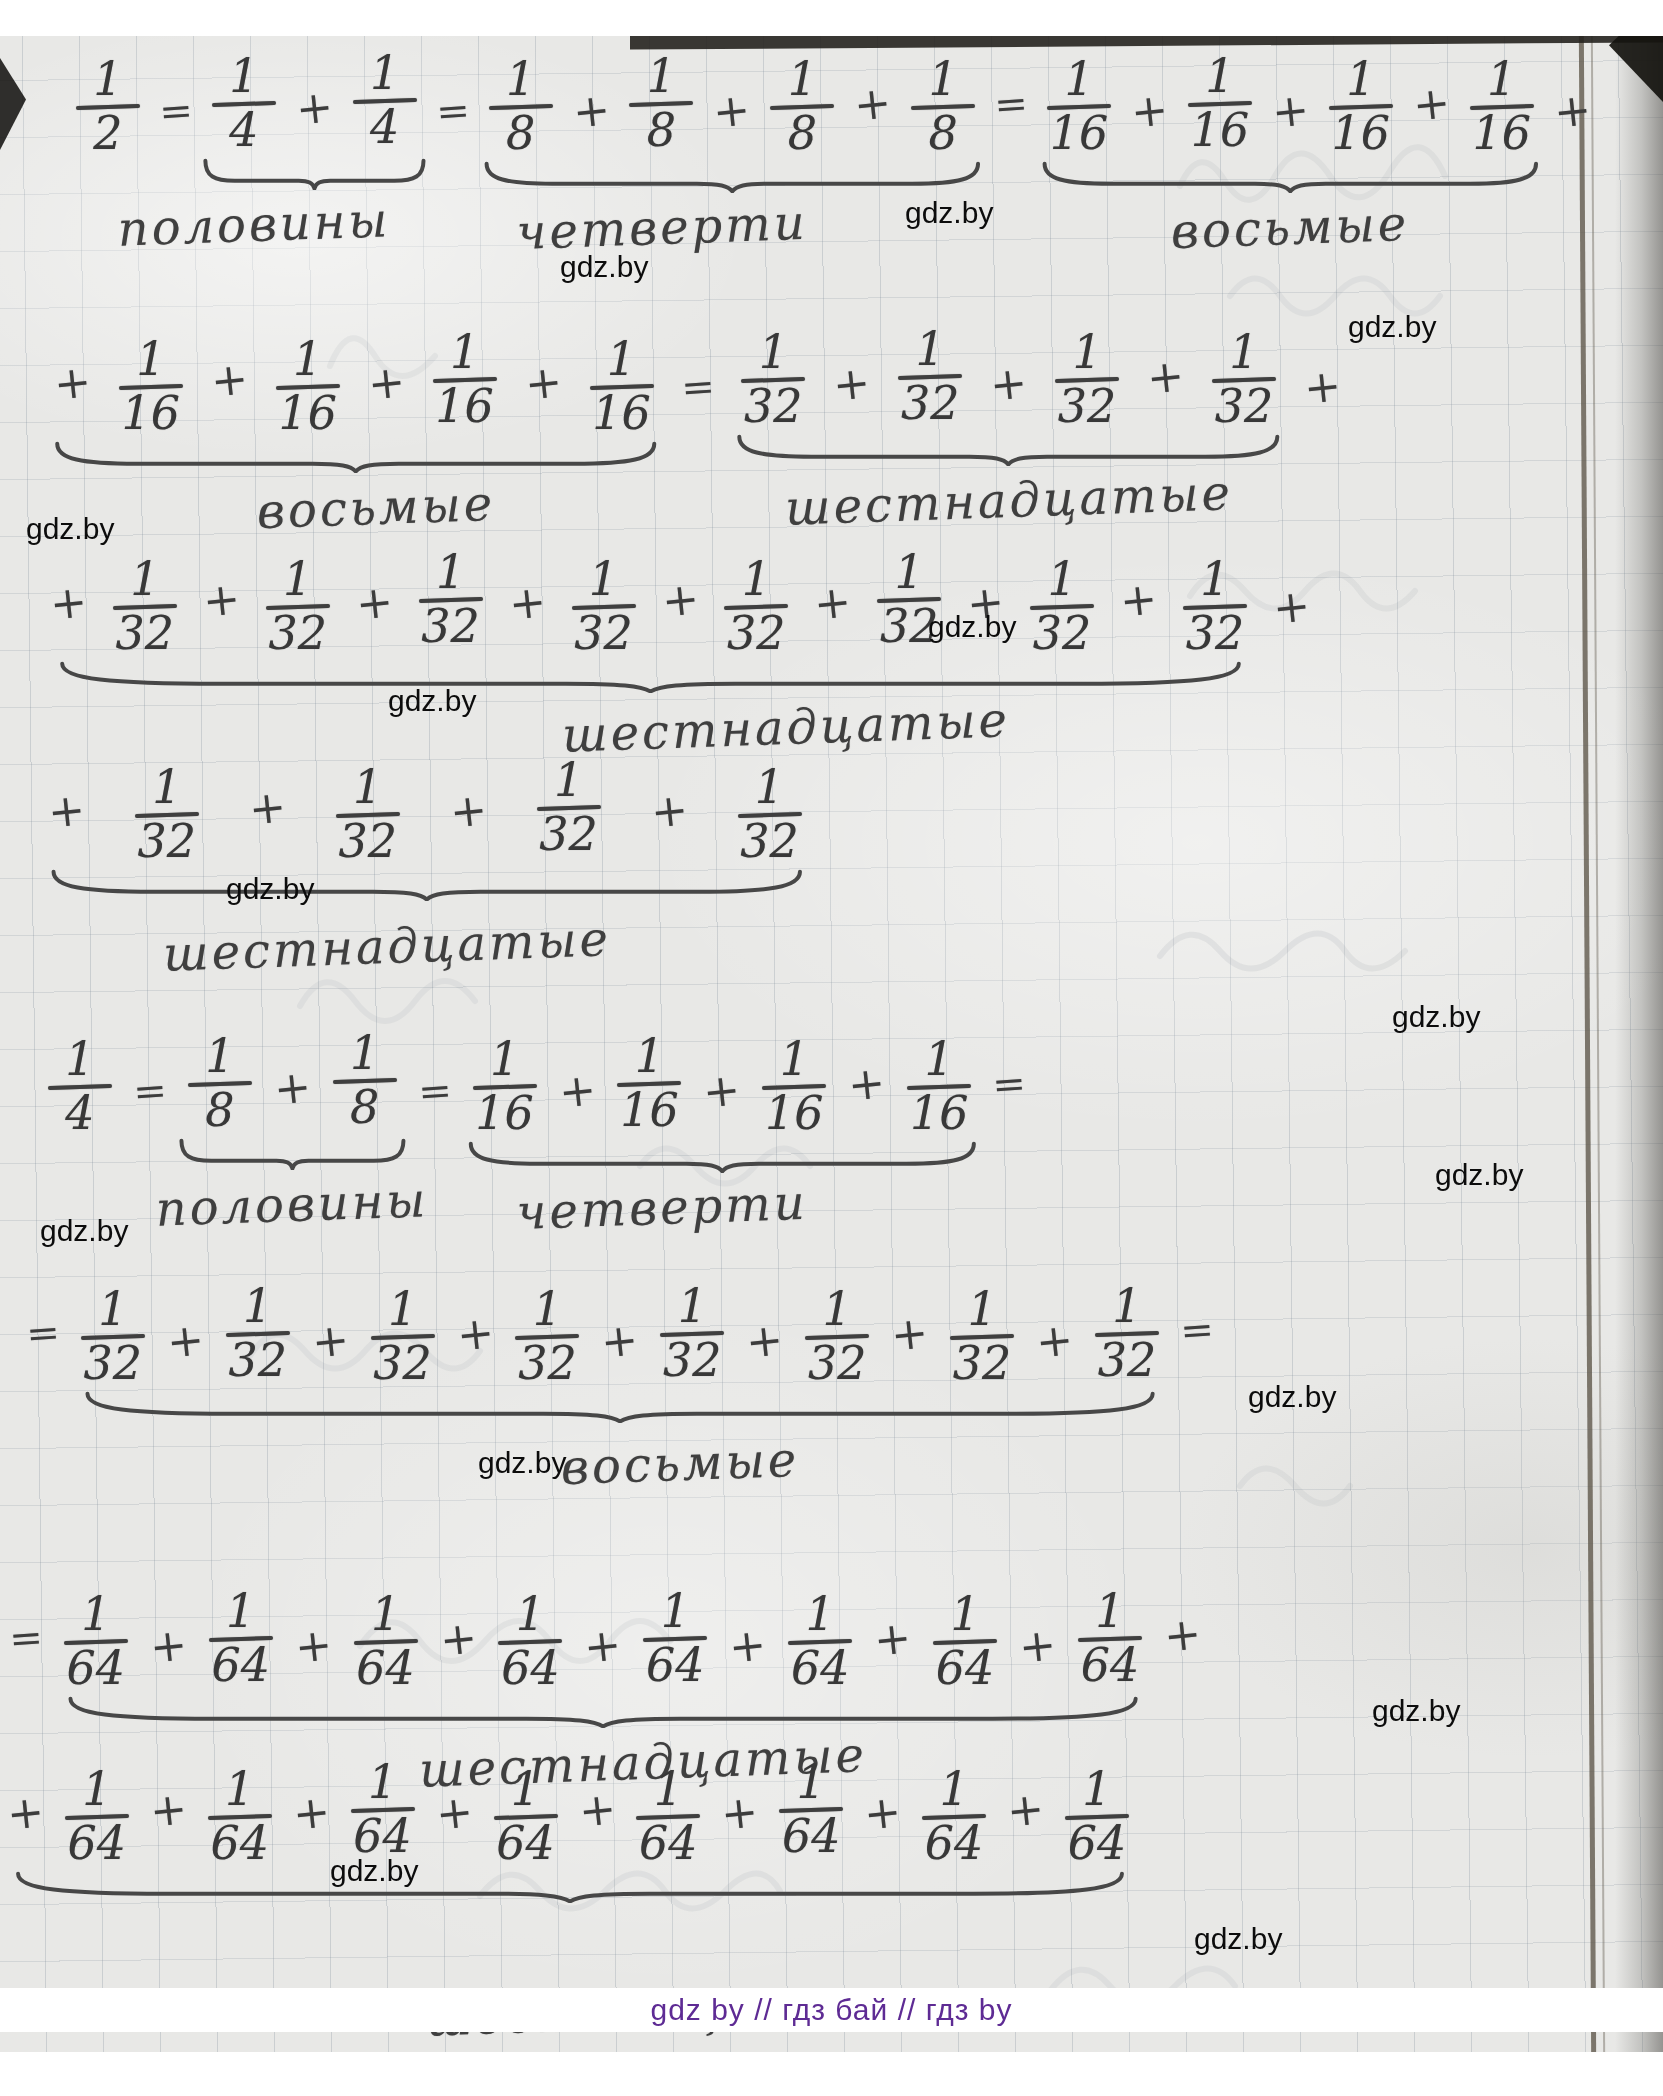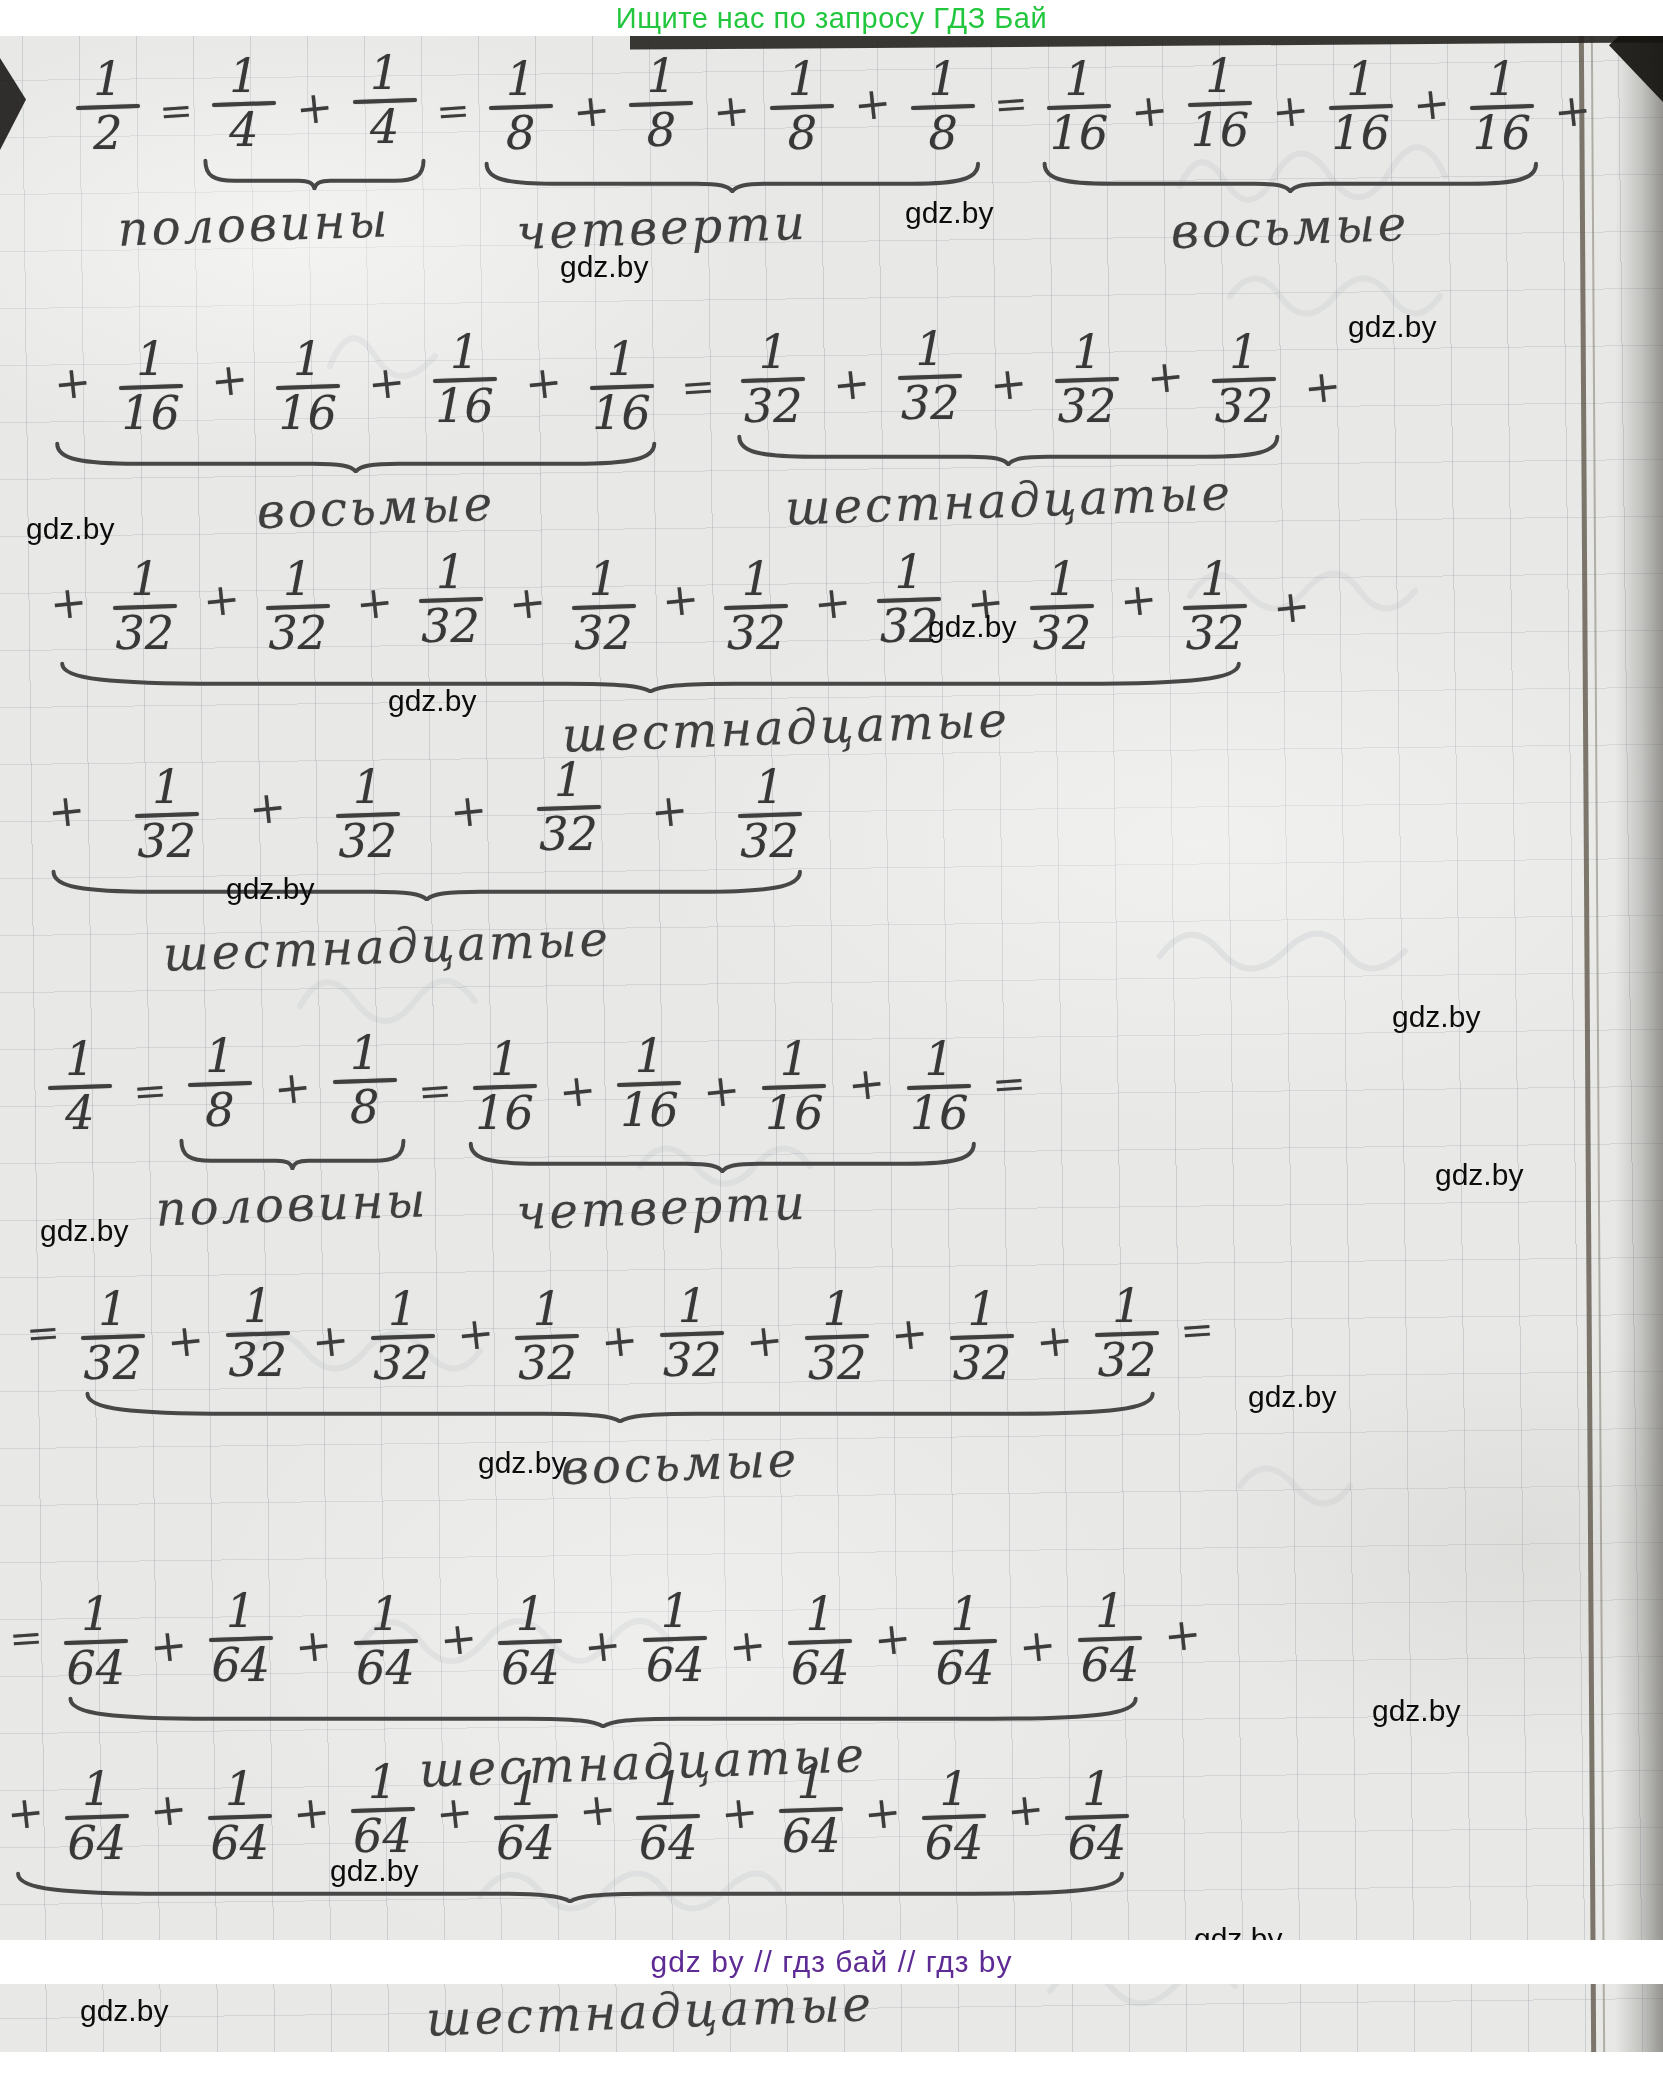--- a/index.html
+++ b/index.html
@@ -2,21 +2,21 @@
 <html><head>
 <meta charset="utf-8">
 <style>
   html,body{margin:0;padding:0;background:#fff;}
   #page{position:relative;width:1663px;height:2096px;overflow:hidden;background:#fff;
         font-family:"Liberation Sans",sans-serif;}
   
   .top-strip{position:absolute;top:0;left:0;right:0;height:36px;background:#fff;
              display:flex;align-items:center;justify-content:center;z-index:8;}
   .header-text{font:500 29px "Liberation Sans",sans-serif;color:#22c73e;letter-spacing:.5px;}
-  .bottom-strip{position:absolute;left:0;right:0;top:1940px;height:44px;background:#fff;
+  .bottom-strip{position:absolute;left:0;right:0;top:1988px;height:44px;background:#fff;
                 display:flex;align-items:center;justify-content:center;z-index:8;}
   .footer-text{font:500 30px "Liberation Sans",sans-serif;color:#5e2b94;letter-spacing:1px;}
   
   .paper{position:absolute;top:36px;left:0;width:1663px;height:2016px;overflow:hidden;
          background:#e8e8e6;z-index:1;}
   .grid{position:absolute;inset:-80px;transform:rotate(-0.7deg);
         background-image:
           repeating-linear-gradient(to right, rgba(122,136,150,.27) 0 1px, transparent 1px 57px),
           repeating-linear-gradient(to bottom, rgba(122,136,150,.20) 0 1px, transparent 1px 57px);}
   .blotches{position:absolute;inset:0;background-image:
@@ -57,23 +57,20 @@
            letter-spacing:3px;text-shadow:0 0 1px rgba(70,70,70,.4);}
   .m-row > :nth-child(even), .g-line > :nth-child(even){margin-top:8px;}
   .m-row > :nth-child(3n), .g-line > :nth-child(3n){margin-top:-6px;}
   .wm{position:absolute;font:400 30px "Liberation Sans",sans-serif;color:#0c0c0c;z-index:7;white-space:nowrap;}
 </style>
 </head>
 <body>
 
 <div id="page">
 
-  <div class="top-strip">
-    <span class="header-text" style="color: rgb(34, 199, 62);">Ищите нас по запросу ГДЗ Бай</span>
-  </div>
 
   <div class="paper">
     <div class="grid"></div>
     <div class="blotches"></div>
     <svg class="bleed" width="1663" height="2016">
       <g fill="none" stroke="#6b7681" stroke-width="6" stroke-linecap="round">
         <path opacity=".09" d="M1180 150 q20 -45 45 -5 t50 -5 t55 0 t60 -5 t55 5"></path>
         <path opacity=".08" d="M1230 260 q25 -35 50 0 t55 0 t55 0 t50 0"></path>
         <path opacity=".08" d="M330 330 q20 -50 45 -10 t60 0"></path>
         <path opacity=".09" d="M1190 560 q25 -40 55 -5 t60 0 t55 0 t55 0"></path>

